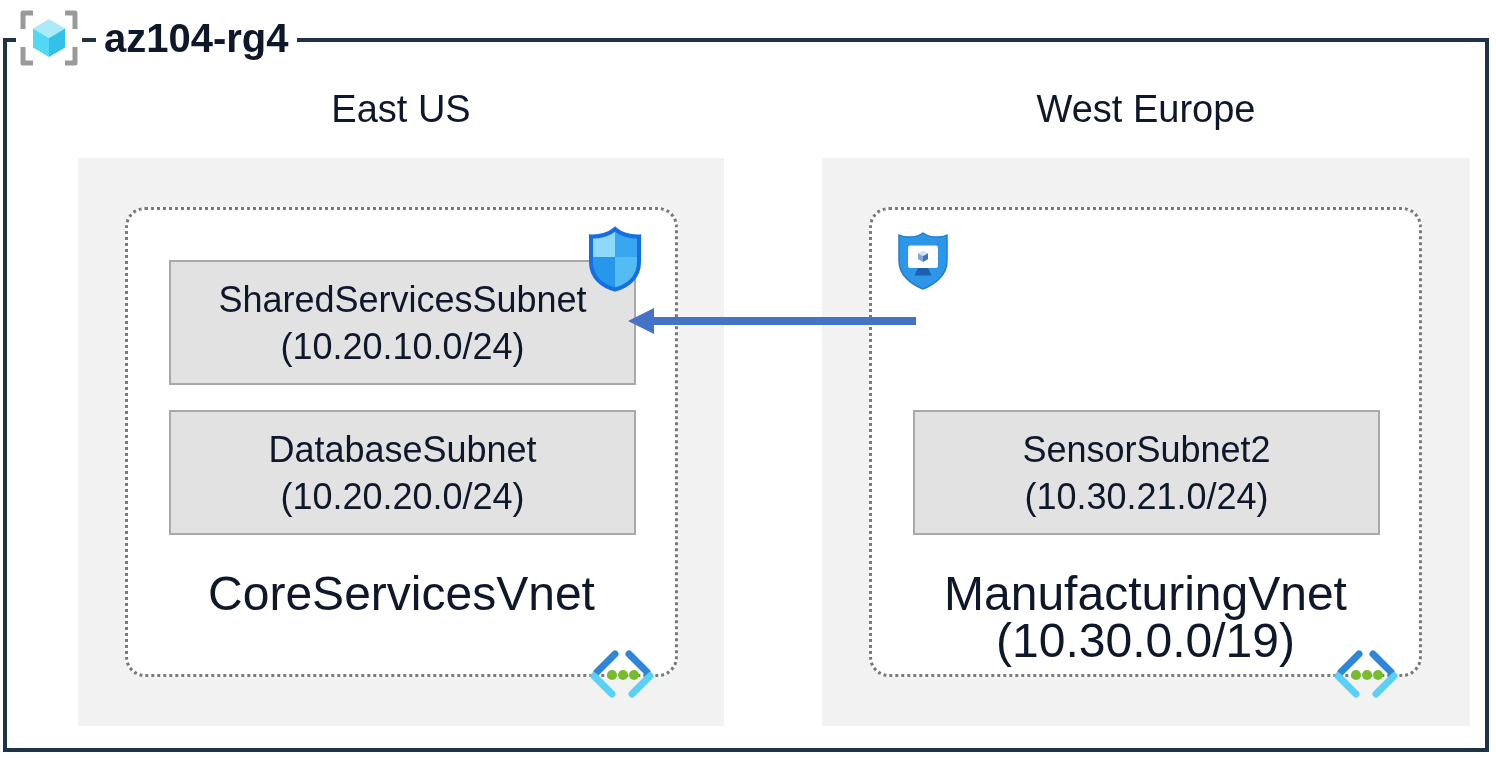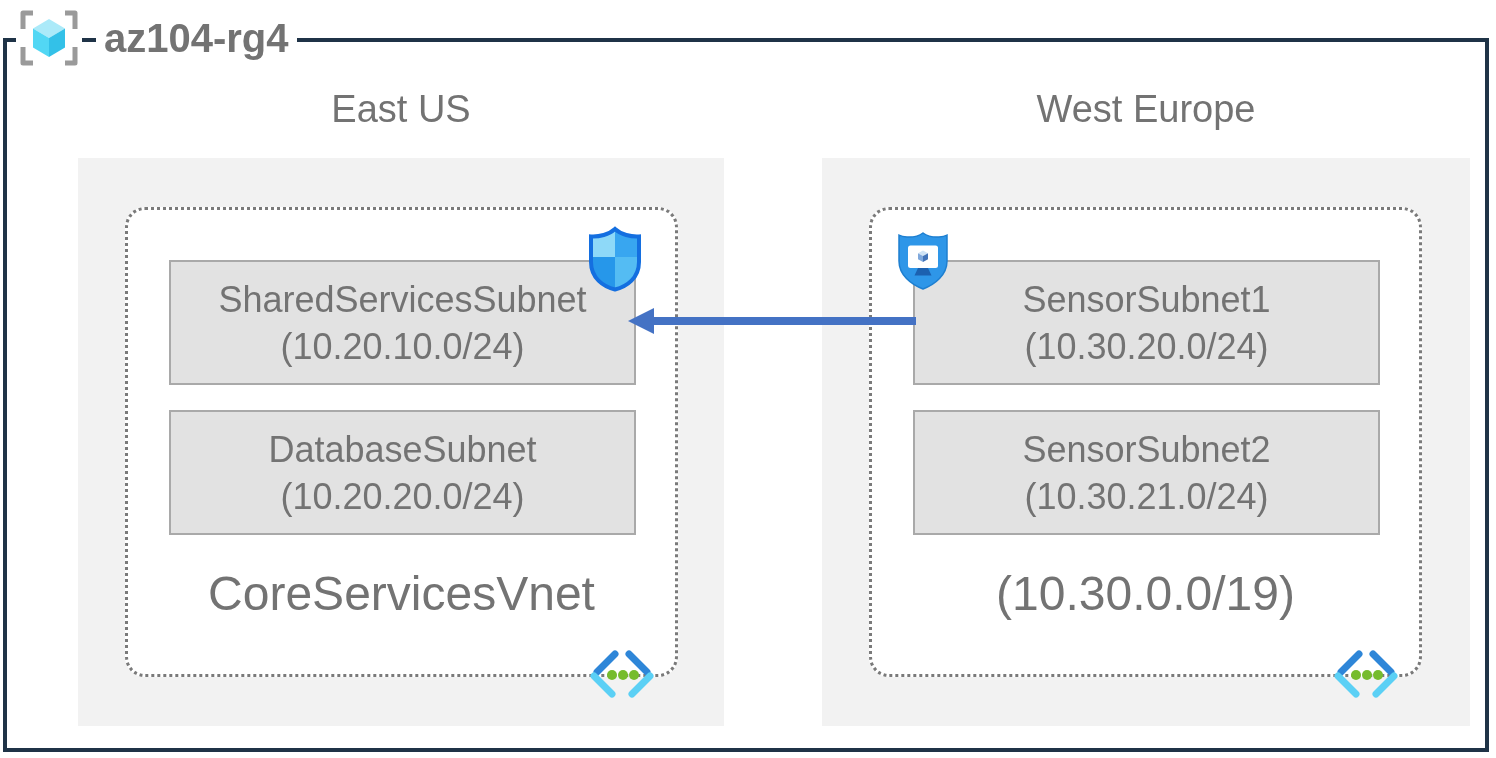--- a/index.html
+++ b/index.html
@@ -1,18 +1,18 @@
 <!DOCTYPE html>
 <html><head>
 <meta charset="utf-8">
 <style>
   html,body{margin:0;padding:0;background:#fff;}
   .canvas{
     position:relative;width:1496px;height:758px;background:#fff;
-    font-family:"Liberation Sans",sans-serif;color:#737373;overflow:hidden;
+    font-family:"Liberation Sans",sans-serif;color:#0f172a;overflow:hidden;
   }
   .frame{
     position:absolute;left:3px;top:38px;width:1486px;height:714px;
     border:4px solid #1F3347;box-sizing:border-box;
   }
   .rg-header{position:absolute;left:16px;top:9px;display:flex;align-items:center;z-index:6;}
   .rg-icon{width:66px;height:58px;background:#fff;flex:0 0 auto;}
   .rg-title{
     margin-left:14px;background:#fff;padding:0 8px;height:58px;line-height:58px;
     font-size:40px;font-weight:bold;white-space:nowrap;
@@ -100,29 +100,26 @@
           <circle cx="23" cy="27" r="5" fill="#76BC2D"></circle>
           <circle cx="34" cy="27" r="5" fill="#76BC2D"></circle>
           <circle cx="45" cy="27" r="5" fill="#76BC2D"></circle>
         </svg>
       </div>
     </div>
   </div>
 
   <div class="region west">
     <div class="vnet-box">
-      <div class="subnet s1">
-        <div>SensorSubnet1</div>
-        <div>(10.30.20.0/24)</div>
-      </div>
       <div class="subnet s2">
         <div>SensorSubnet2</div>
         <div>(10.30.21.0/24)</div>
       </div>
       <div class="vnet-label">
+        <div>ManufacturingVnet</div>
         <div>(10.30.0.0/19)</div>
       </div>
       <div class="vnet-icon">
         <svg viewBox="0 0 66 52" width="66" height="52">
           <g stroke-linecap="round" fill="none" stroke-width="7">
             <line x1="26" y1="6" x2="8" y2="24" stroke="#2E86D8"></line>
             <line x1="5" y1="28" x2="23" y2="46" stroke="#5BD0F5"></line>
             <line x1="40" y1="6" x2="58" y2="24" stroke="#2E86D8"></line>
             <line x1="61" y1="28" x2="43" y2="46" stroke="#5BD0F5"></line>
           </g>

